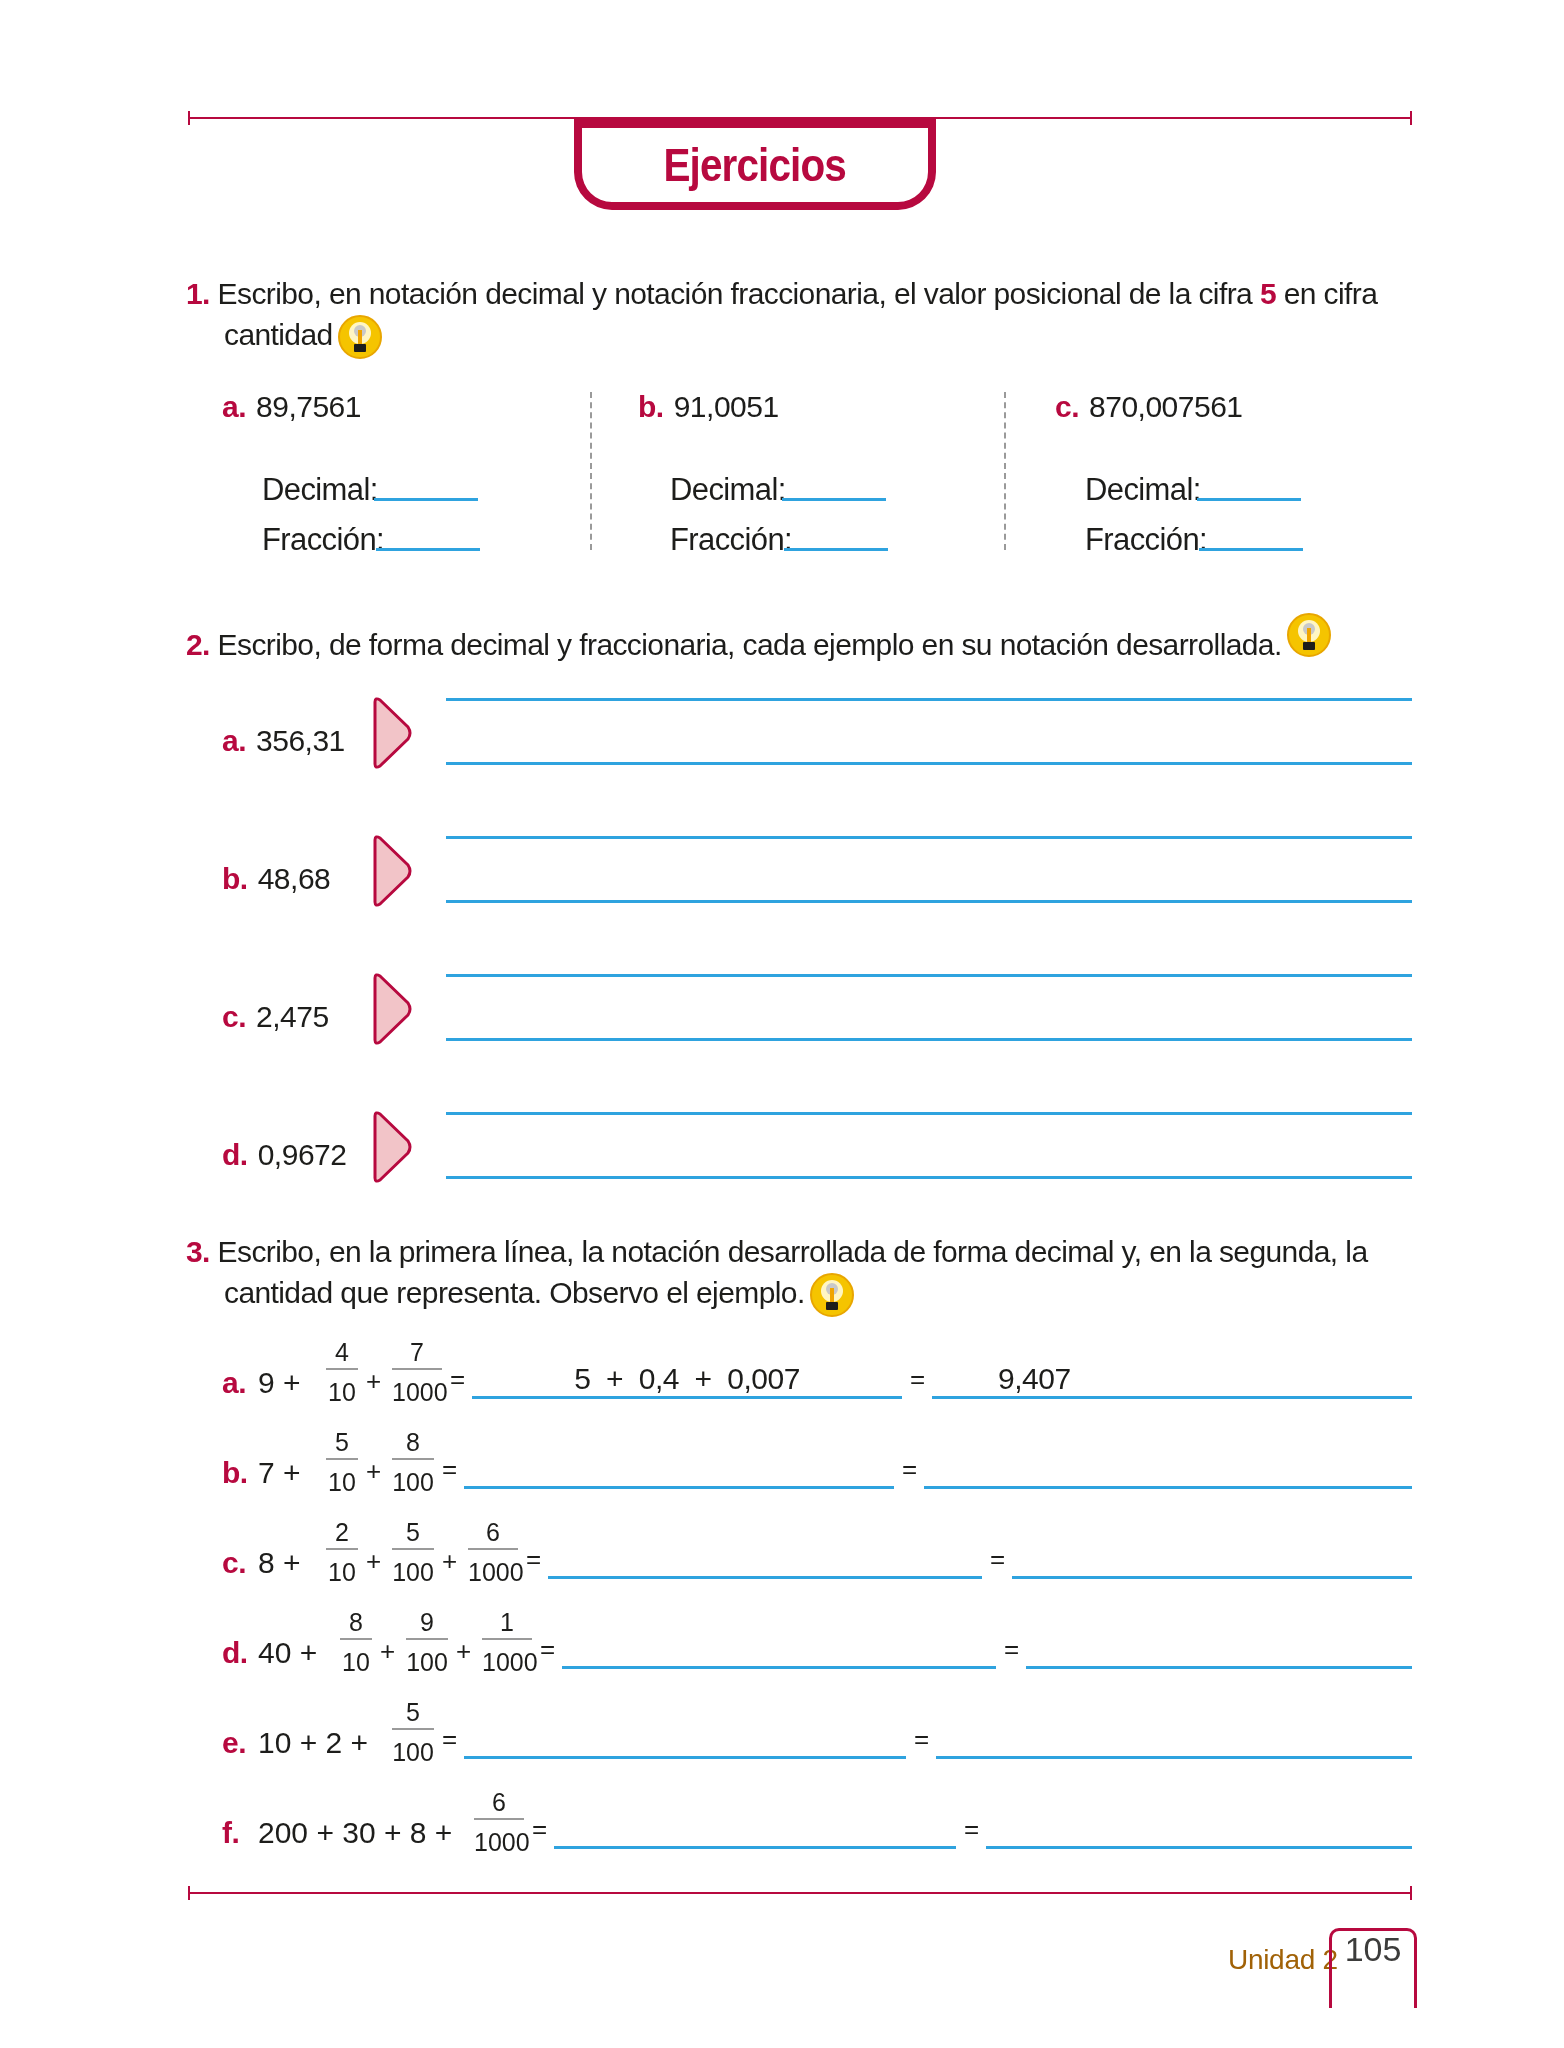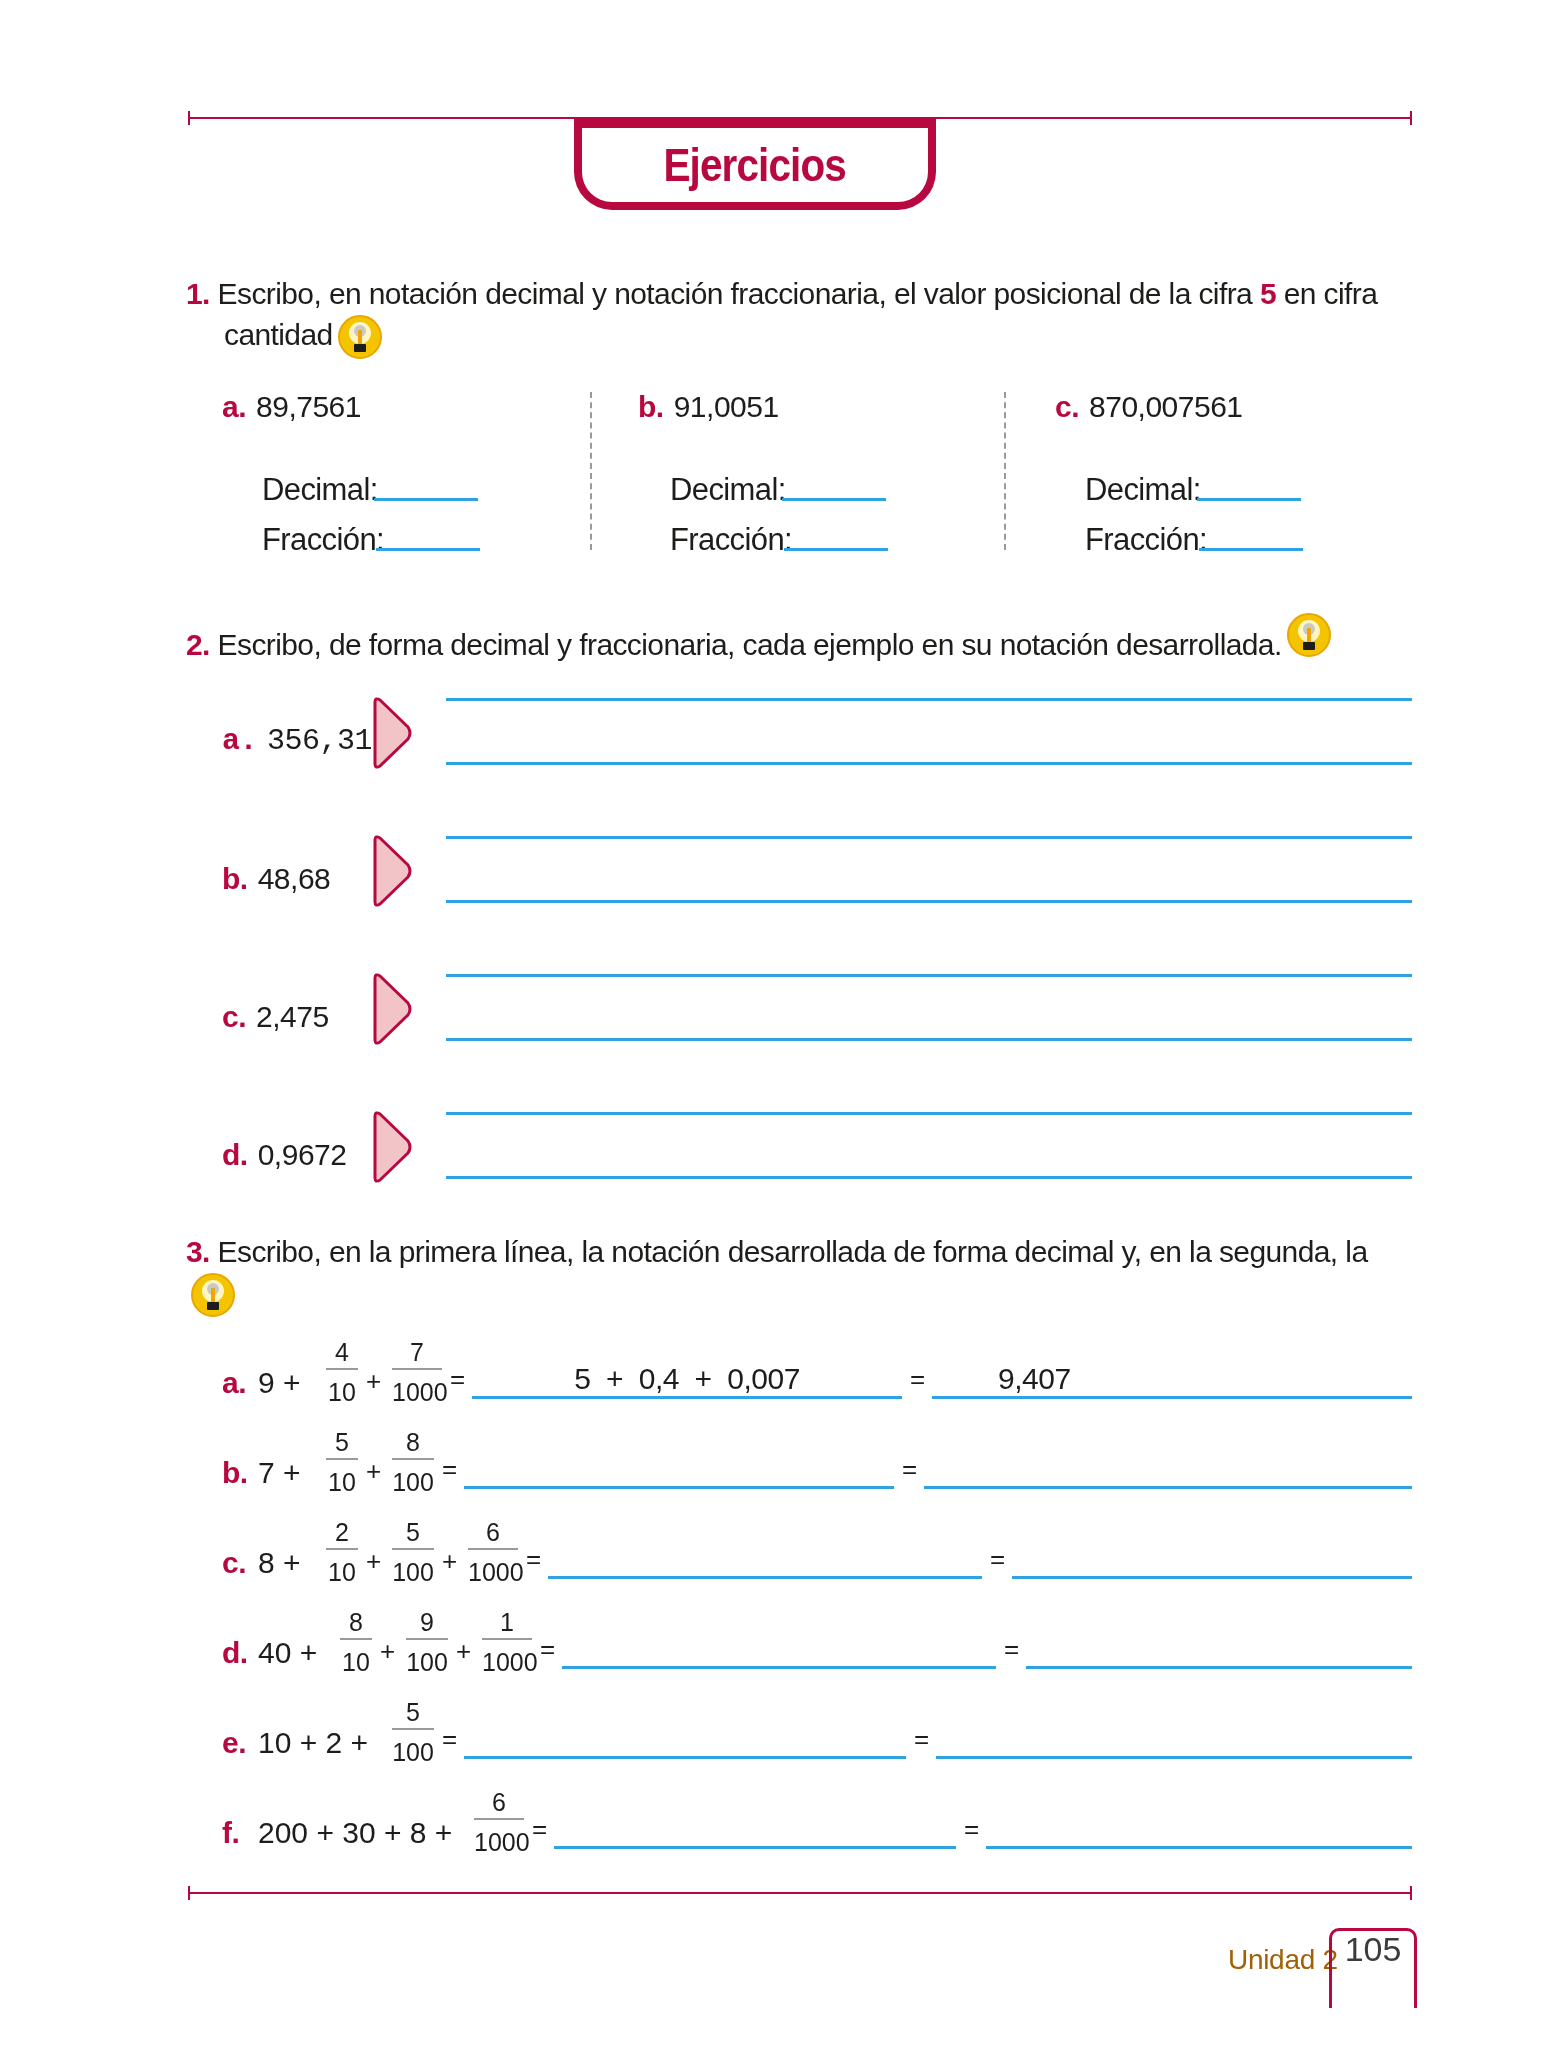--- a/index.html
+++ b/index.html
@@ -76,21 +76,21 @@
   <span class="num">2.</span>
   <span>Escribo, de forma decimal y fraccionaria, cada ejemplo en su notación desarrollada.</span><span class="bulb" style="position:relative; top:-12px;"><svg viewBox="0 0 46 46" width="46" height="46">
         <circle cx="23" cy="23" r="21" fill="#f5c400" stroke="#e8a600" stroke-width="2"></circle>
         <circle cx="23" cy="19" r="11" fill="#fff6c4"></circle>
         <circle cx="23" cy="17" r="6" fill="#c9c9c9"></circle>
         <rect x="21" y="16" width="4" height="14" fill="#f0a500"></rect>
         <rect x="17" y="30" width="12" height="8" rx="1" fill="#1d1d1b"></rect>
       </svg></span>
 </div>
 <div id="ex2">
-    <div class="item" style="left:222px; top:724px;font-family:Liberation Mono, monospace;"><span class="lbl">a.</span><span>356,31</span></div>
+    <div class="item" style="left:222px; top:724px;"><span class="lbl">a.</span><span>356,31</span></div>
     <div class="arrow" style="left:370px; top:696px;"><svg viewBox="0 0 44 74" width="44" height="74">
         <path d="M5 6 Q5 1 10 4 L38 31 Q42 37 38 43 L10 70 Q5 73 5 68 Z" fill="#f2c4c8" stroke="#b7093f" stroke-width="3" stroke-linejoin="round"></path>
       </svg></div>
     <div class="line-blue" style="left:446px; top:698px; width:966px;"></div>
     <div class="line-blue" style="left:446px; top:762px; width:966px;"></div>
     <div class="item" style="left:222px; top:862px;"><span class="lbl">b.</span><span>48,68</span></div>
     <div class="arrow" style="left:370px; top:834px;"><svg viewBox="0 0 44 74" width="44" height="74">
         <path d="M5 6 Q5 1 10 4 L38 31 Q42 37 38 43 L10 70 Q5 73 5 68 Z" fill="#f2c4c8" stroke="#b7093f" stroke-width="3" stroke-linejoin="round"></path>
       </svg></div>
     <div class="line-blue" style="left:446px; top:836px; width:966px;"></div>
@@ -105,21 +105,21 @@
     <div class="arrow" style="left:370px; top:1110px;"><svg viewBox="0 0 44 74" width="44" height="74">
         <path d="M5 6 Q5 1 10 4 L38 31 Q42 37 38 43 L10 70 Q5 73 5 68 Z" fill="#f2c4c8" stroke="#b7093f" stroke-width="3" stroke-linejoin="round"></path>
       </svg></div>
     <div class="line-blue" style="left:446px; top:1112px; width:966px;"></div>
     <div class="line-blue" style="left:446px; top:1176px; width:966px;"></div>
   </div>
 
 <div class="qtext" style="left:186px; top:1232px; width:1260px;">
   <span class="num">3.</span>
   <span>Escribo, en la primera línea, la notación desarrollada de forma decimal y, en la segunda, la</span><br>
-  <span class="bulb"><svg viewBox="0 0 46 46" width="46" height="46">
+  <span style="margin-left:38px">cantidad que representa. Observo el ejemplo.</span><span class="bulb"><svg viewBox="0 0 46 46" width="46" height="46">
         <circle cx="23" cy="23" r="21" fill="#f5c400" stroke="#e8a600" stroke-width="2"></circle>
         <circle cx="23" cy="19" r="11" fill="#fff6c4"></circle>
         <circle cx="23" cy="17" r="6" fill="#c9c9c9"></circle>
         <rect x="21" y="16" width="4" height="14" fill="#f0a500"></rect>
         <rect x="17" y="30" width="12" height="8" rx="1" fill="#1d1d1b"></rect>
       </svg></span>
 </div>
 <div id="ex3">
     <div class="answer" style="left:222px; top:1366px;"><span class="lbl">a.</span></div>
     <div class="op" style="left:258px; top:1366px;">9 +</div>

